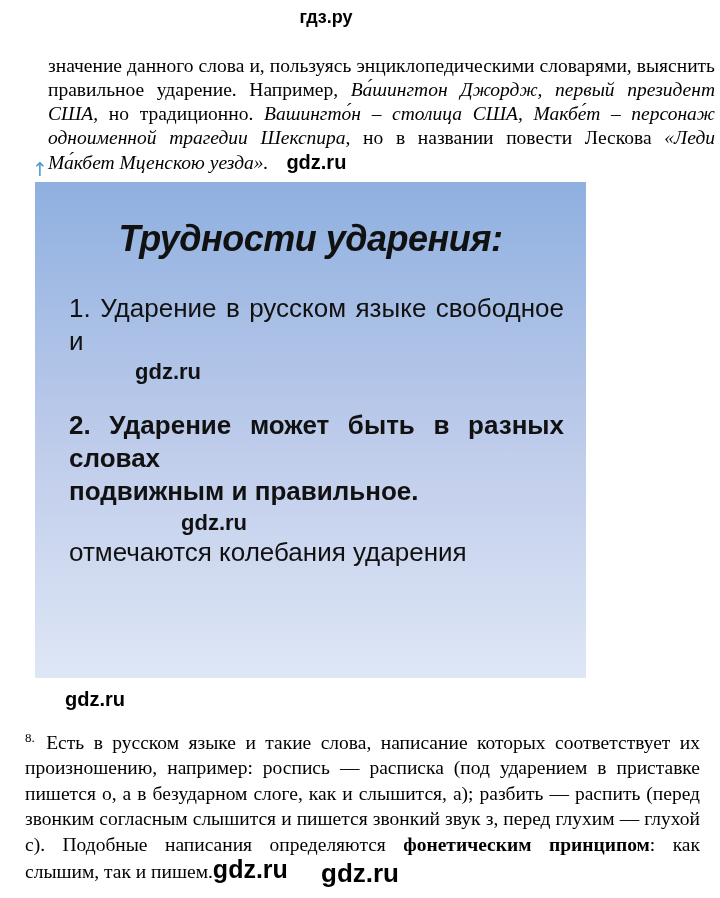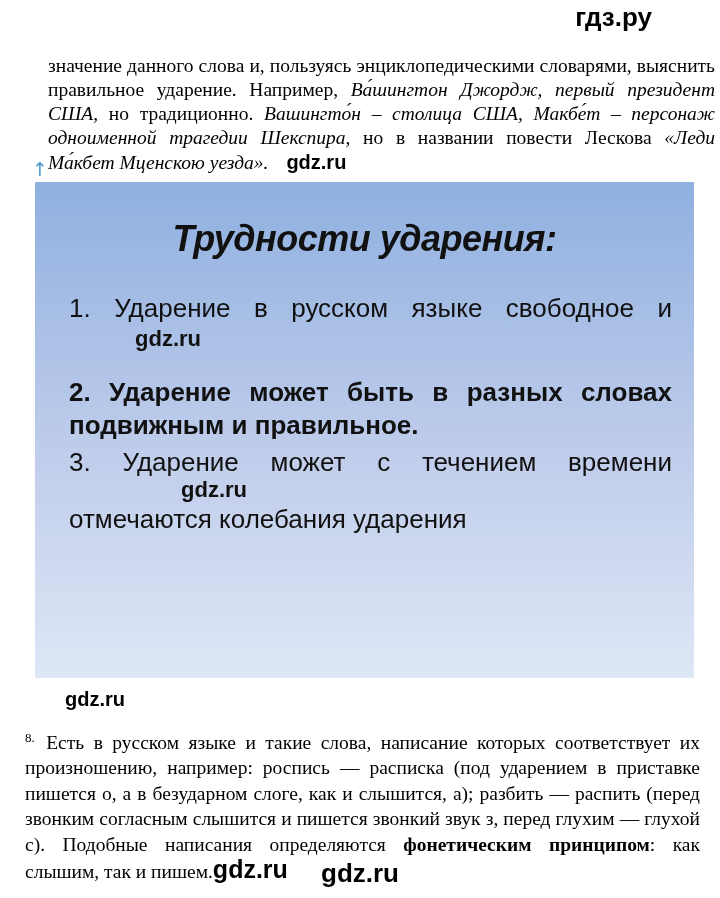--- a/index.html
+++ b/index.html
@@ -7,23 +7,23 @@
     width: 720px; height: 898px;
     background: #ffffff;
     position: relative;
     overflow: hidden;
     font-family: "Liberation Serif", serif;
     color: #000;
   }
   
   .site-header {
     position: absolute; top: 2px; left: 0; width: 652px;
-    text-align: right;
+    text-align: center;
     font-family: "Liberation Sans", sans-serif;
-    font-weight: bold; font-size: 26px; line-height: 30px;
+    font-weight: bold; font-size: 18px; line-height: 30px;
   }
   
   .intro {
     position: absolute; top: 34px; left: 48px; width: 667px;
     font-size: 19.5px; line-height: 24px;
     text-align: justify;
   }
   .it { font-style: italic; }
   .wm {
     font-family: "Liberation Sans", sans-serif;
@@ -34,21 +34,21 @@
   
   .arrow-up {
     position: absolute; top: 160px; left: 32px;
     color: #4d9bcd; font-family: "DejaVu Sans", sans-serif;
     font-size: 19px; line-height: 19px;
     text-decoration: none; cursor: pointer;
   }
   
   .slide {
     position: absolute; top: 182px; left: 35px;
-    width: 659px; height: 496px;
+    width: 551px; height: 496px;
     background: linear-gradient(180deg, #8fb0e0 0%, #c0cdeb 55%, #dee7f6 100%);
     font-family: "Liberation Sans", sans-serif;
     color: #111;
     overflow: hidden;
   }
   .slide-title {
     margin-top: 36px;
     text-align: center;
     font-weight: bold; font-style: italic;
     font-size: 36px; line-height: 42px;
@@ -108,21 +108,20 @@
     </div>
 
     <div class="wm wm-line wm-line-1">gdz.ru</div>
 
     <div class="item-2">
       <div class="s-line jline">2. Ударение может быть в разных словах</div>
       <div class="s-line">подвижным и правильное.</div>
     </div>
 
     <div class="item-3">
-      <div class="s-line jline">3. Ударение может с течением времени</div>
     </div>
 
     <div class="wm wm-line wm-line-2">gdz.ru</div>
 
     <div class="item-4">
       <div class="s-line">отмечаются колебания ударения</div>
     </div>
 
   </div>
 </div>

